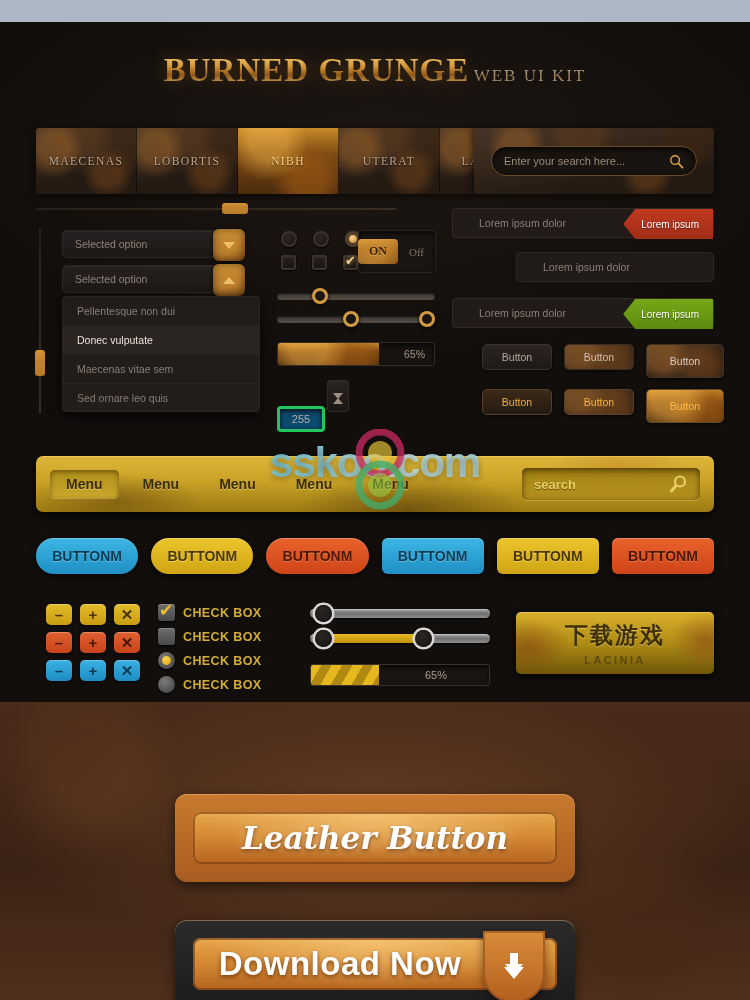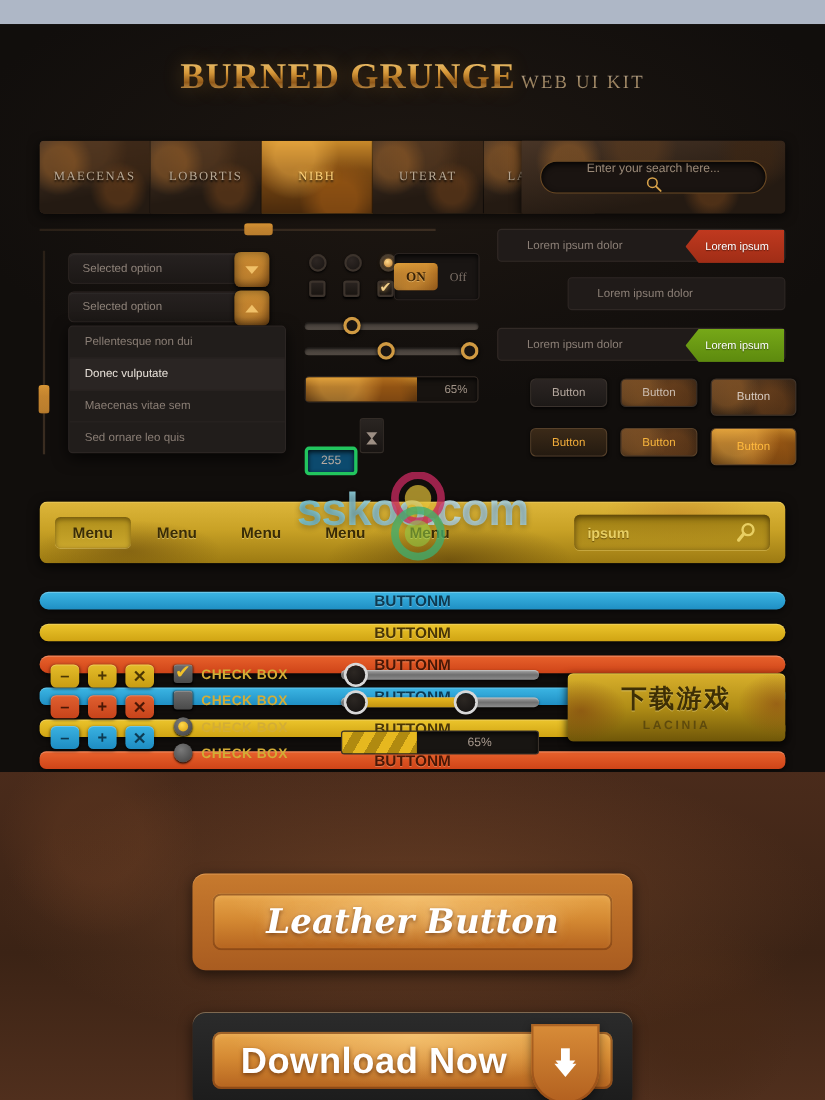--- a/index.html
+++ b/index.html
@@ -74,21 +74,21 @@
   .nav-item.active::before{ content:""; position:absolute; }
   .nav-searchbox {
     position:absolute; right:0; top:-4px; width:240px; height:74px;
     border-radius:6px; box-shadow:0 3px 10px rgba(0,0,0,.8);
     display:flex; align-items:center; justify-content:center;
   }
   .nav-search-inner {
     width:206px; height:30px; border-radius:15px; background:#1a1411;
     border:1px solid #6b4a24; box-shadow:inset 0 2px 6px rgba(0,0,0,.9);
     display:flex; align-items:center; padding:0 12px;
-    color:#9b8a78; font-size:11px;flex-direction:column;
+    color:#9b8a78; font-size:11px;
   }
   .nav-search-inner .ph { flex:1; }
   svg.ico { display:block; }
 
   
   .hrule { position:absolute; left:36px; top:208px; width:360px; height:2px; background:linear-gradient(90deg,#2a2017,#3b2d21); }
   .hknob { position:absolute; left:222px; top:203px; width:26px; height:11px; border-radius:3px; }
   .vrule { position:absolute; left:39px; top:228px; width:2px; height:185px; background:linear-gradient(180deg,#2a2017,#3b2d21); }
   .vknob { position:absolute; left:35px; top:350px; width:10px; height:26px; border-radius:3px; }
 
@@ -447,21 +447,21 @@
 
   <div class="goldbar">
     <div class="gmenu">
       <span class="gmenu-item active">Menu</span>
       <span class="gmenu-item">Menu</span>
       <span class="gmenu-item">Menu</span>
       <span class="gmenu-item">Menu</span>
       <span class="gmenu-item">Menu</span>
     </div>
     <div class="gsearch">
-      <span class="ph">ipsum</span>
+      <span class="ph">search</span>
       <span>
         <svg class="ico" width="20" height="20" viewBox="0 0 20 20">
           <circle cx="12" cy="7.5" r="5" fill="none" style="stroke:#e8cf63" stroke-width="2.2"></circle>
           <line x1="8" y1="11.5" x2="3.5" y2="17" style="stroke:#e8cf63" stroke-width="3" stroke-linecap="round"></line>
         </svg>
       </span>
     </div>
   </div>
 
   <div class="wm">
@@ -469,21 +469,21 @@
     <span class="wm-logo">
       <svg width="62" height="82" viewBox="0 0 62 82">
         <circle cx="31" cy="24" r="21" fill="none" stroke="#c7295f" stroke-width="7" opacity=".85"></circle>
         <circle cx="31" cy="24" r="12" fill="#e8c53a" opacity=".75"></circle>
         <circle cx="31" cy="56" r="21" fill="none" stroke="#3fae6e" stroke-width="7" opacity=".85"></circle>
         <circle cx="31" cy="56" r="12" fill="#8fd04a" opacity=".6"></circle>
       </svg>
     </span>
   </div>
 
-  <div class="bm-row" style="top:538px;flex-direction:column;">
+  <div class="bm-row" style="top:538px;">
     <div class="bm pill blue">BUTTONM</div>
     <div class="bm pill yellow">BUTTONM</div>
     <div class="bm pill orange">BUTTONM</div>
     <div class="bm rect blue">BUTTONM</div>
     <div class="bm rect yellow">BUTTONM</div>
     <div class="bm rect orange">BUTTONM</div>
   </div>
 
   <div class="ibtn-grid">
     <div class="ibtn yellow">–</div>

